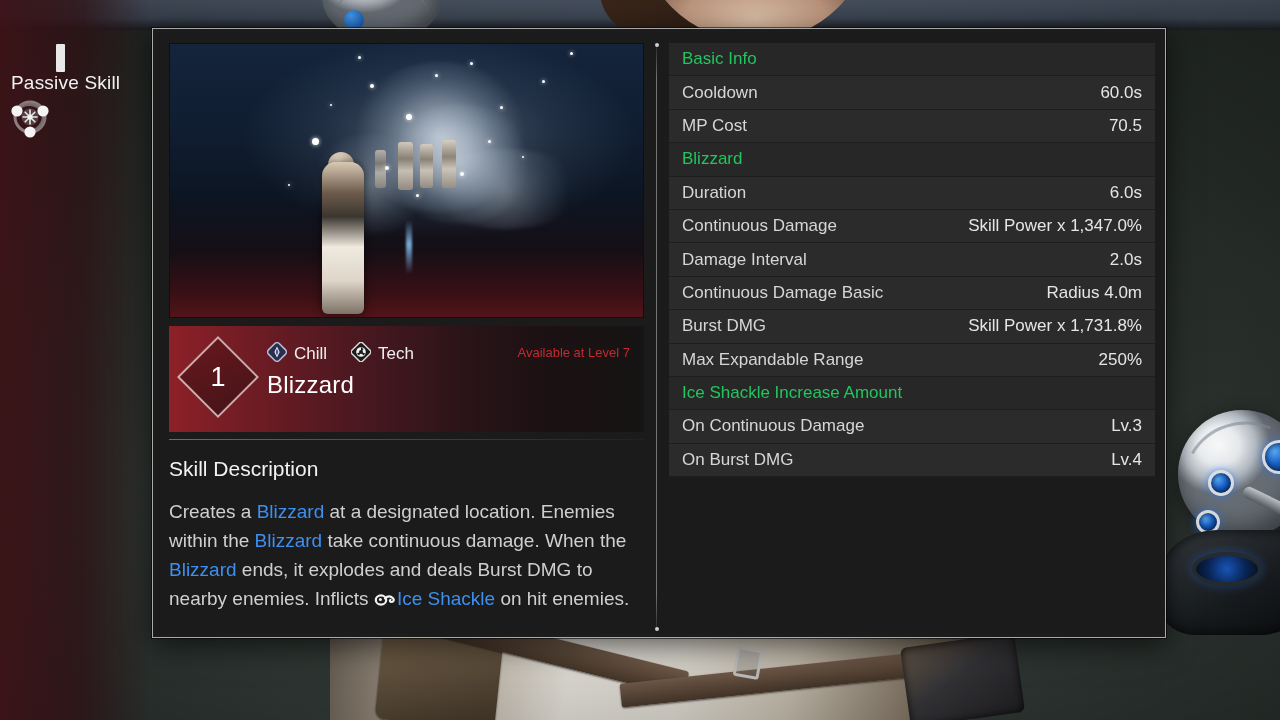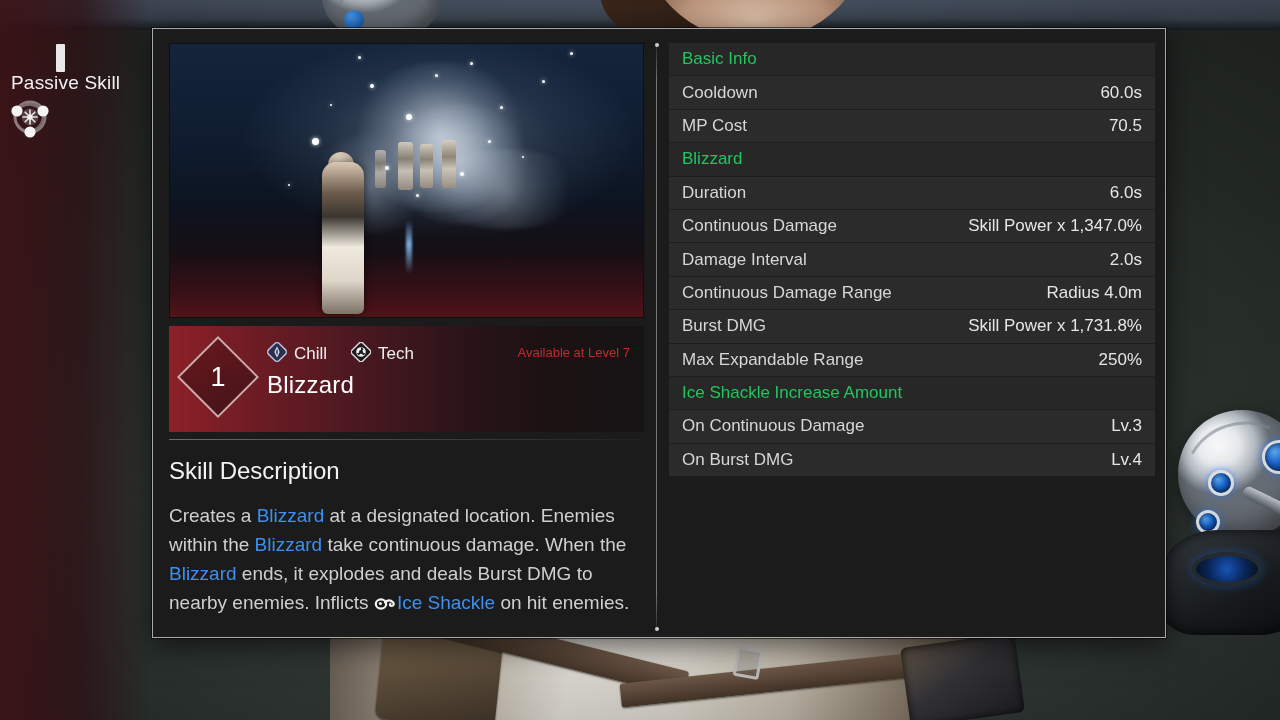--- a/index.html
+++ b/index.html
@@ -209,21 +209,21 @@
     position:absolute; right:14px; top:19px;
     color:#c8282f; font-size:13px;
   }
   .head-rule {
     position:absolute; left:12px; top:406px; width:475px; height:1px;
     background:linear-gradient(90deg, rgba(150,150,150,.65), rgba(120,120,120,.35) 60%, rgba(90,90,90,.08));
   }
 
   
   #desc { position:absolute; left:12px; top:424px; width:480px; }
-  .desc-title { color:#f2f2f2; font-size:24px; margin-bottom:17px; }
+  .desc-title { color:#f2f2f2; font-size:21px; margin-bottom:17px; }
   .desc-body { color:#cfcfcf; font-size:19px; line-height:1.52; }
   .kw { color:#3d8ff0; }
   .ice-ico { display:inline-block; vertical-align:-3px; margin-right:1px; }
 
   
   #vdivider {
     position:absolute; left:499px; top:12px; width:1px; height:584px;
     background:linear-gradient(180deg, rgba(200,200,200,.1) 0%, rgba(190,190,190,.55) 6%, rgba(190,190,190,.55) 94%, rgba(200,200,200,.1) 100%);
   }
   #vdivider:before, #vdivider:after {
@@ -417,21 +417,21 @@
         </div>
         <div class="stat-row">
           <span class="stat-label">Continuous Damage</span>
           <span class="stat-value">Skill Power x 1,347.0%</span>
         </div>
         <div class="stat-row">
           <span class="stat-label">Damage Interval</span>
           <span class="stat-value">2.0s</span>
         </div>
         <div class="stat-row">
-          <span class="stat-label">Continuous Damage Range</span>
+          <span class="stat-label">Continuous Damage Basic</span>
           <span class="stat-value">Radius 4.0m</span>
         </div>
         <div class="stat-row">
           <span class="stat-label">Burst DMG</span>
           <span class="stat-value">Skill Power x 1,731.8%</span>
         </div>
         <div class="stat-row">
           <span class="stat-label">Max Expandable Range</span>
           <span class="stat-value">250%</span>
         </div>

